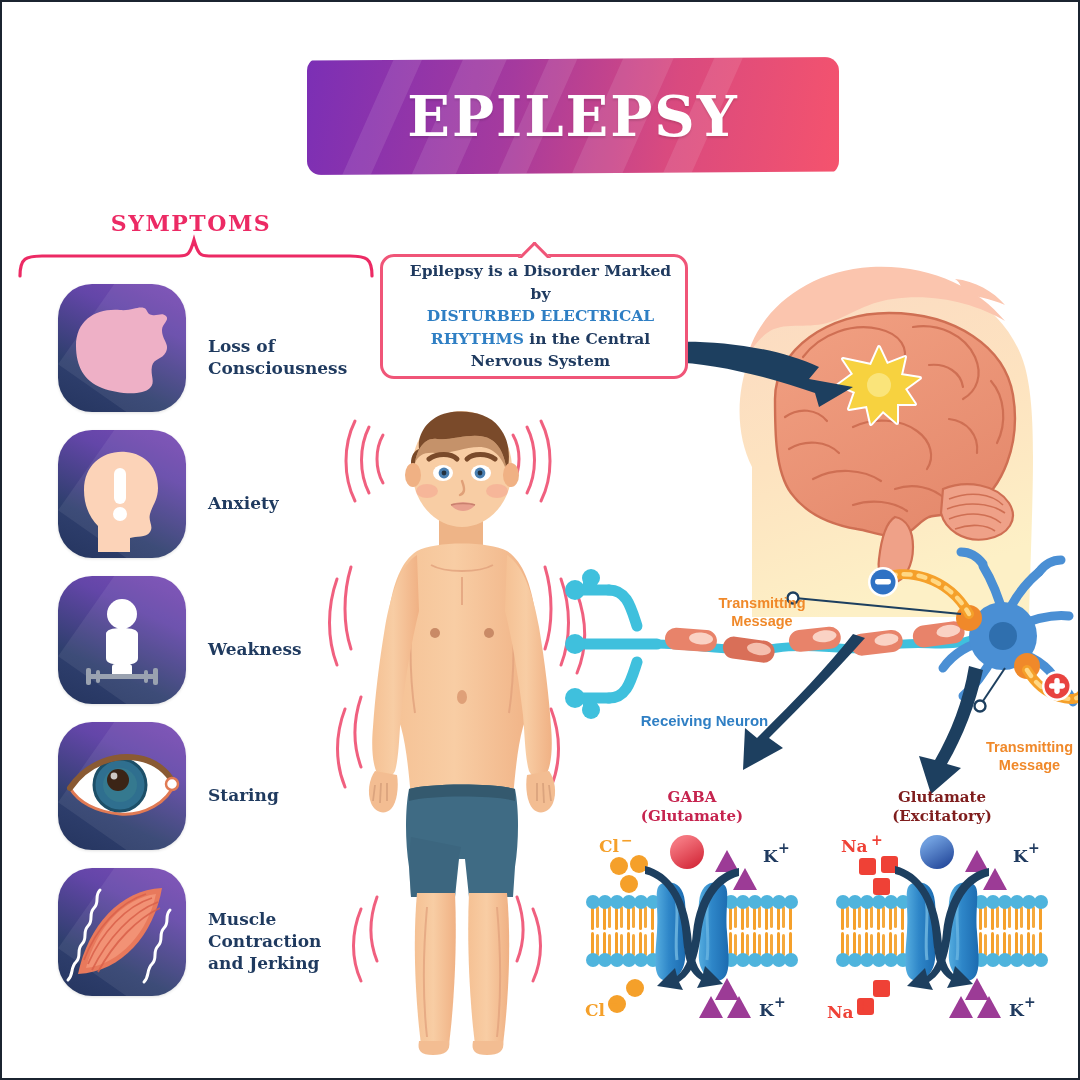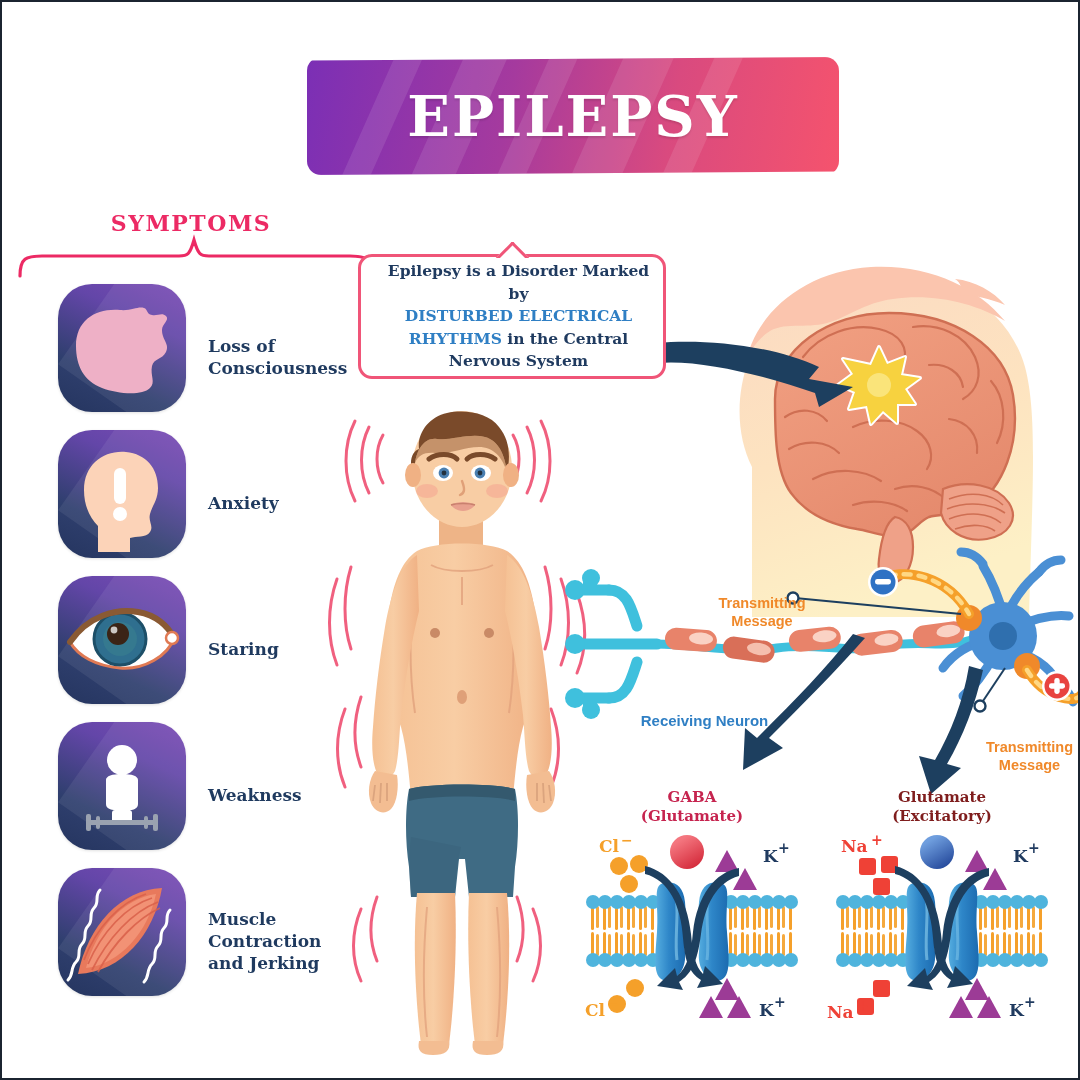--- a/index.html
+++ b/index.html
@@ -55,21 +55,21 @@
   }
   .sym-icon svg { position:absolute; inset:0; width:100%; height:100%; }
   .sym-label {
     position:absolute; left:190px; top:50%; transform:translateY(-50%);
     color:#1f3a5f; font-size:17px; font-weight:bold; line-height:1.3;
     font-family:"DejaVu Serif", serif; width:180px;
   }
 
   
   .callout {
-    position:absolute; left:356px; top:252px; width:308px; height:125px;
+    position:absolute; left:378px; top:252px; width:308px; height:125px;
     border:3px solid #f05578; border-radius:14px; background:#ffffff;
     display:flex; align-items:center; justify-content:center; z-index:6;padding-left:13px;
   }
   .callout .notch {
     position:absolute; left:50%; top:-15px; transform:translateX(-50%);
     width:38px; height:16px; overflow:hidden;
   }
   .callout .notch::before{
     content:""; position:absolute; left:3px; top:6px; width:30px; height:30px;
     background:#fff; border-left:3px solid #f05578; border-top:3px solid #f05578;
@@ -150,56 +150,56 @@
         <div class="gloss"></div>
         <svg viewBox="0 0 128 128">
           <path d="M26,60 C26,34 46,20 68,22 C88,24 100,38 100,58 C100,70 94,76 92,84
                    C90,92 96,96 92,102 C88,108 78,106 72,108 L72,122 L40,122 L40,96
                    C32,88 26,76 26,60 Z" fill="#fcd3b8"></path>
           <rect x="56" y="38" width="12" height="36" rx="6" fill="#ffffff"></rect>
           <circle cx="62" cy="84" r="7" fill="#ffffff"></circle>
         </svg>
       </div>
       <div class="sym-label">Anxiety</div>
-    </div>
-
-    <div class="sym-row">
-      <div class="sym-icon">
-        <div class="gloss"></div>
-        <svg viewBox="0 0 128 128">
-          <path d="M12,66 C30,40 58,32 80,36 C98,39 110,50 116,62 C110,80 86,94 62,92 C38,90 20,80 12,66 Z" fill="#ffffff" stroke="#e07a54" stroke-width="3"></path>
-          <circle cx="62" cy="63" r="26" fill="#2f6f8f"></circle>
-          <circle cx="62" cy="63" r="26" fill="none" stroke="#1d4f68" stroke-width="3"></circle>
-          <circle cx="62" cy="63" r="17" fill="#35798f"></circle>
-          <circle cx="60" cy="58" r="11" fill="#3b2416"></circle>
-          <circle cx="56" cy="54" r="3.4" fill="#ffffff" opacity=".75"></circle>
-          <path d="M12,66 C30,40 58,32 80,36 C98,39 110,50 116,62" fill="none" stroke="#8a5a33" stroke-width="6" stroke-linecap="round"></path>
-          <circle cx="114" cy="62" r="6" fill="#ffffff" stroke="#e07a54" stroke-width="2.5"></circle>
-        </svg>
-      </div>
-      <div class="sym-label">Staring</div>
     </div>
 
     <div class="sym-row">
       <div class="sym-icon">
         <div class="gloss"></div>
         <svg viewBox="0 0 128 128">
           <circle cx="64" cy="38" r="15" fill="#ffffff"></circle>
           <path d="M48,58 C48,54 54,52 64,52 C74,52 80,54 80,58 L80,82 C80,86 76,88 72,88
                    L72,100 L58,100 L58,88 C52,88 48,86 48,82 Z" fill="#ffffff"></path>
           <rect x="54" y="88" width="8" height="14" rx="3" fill="#ffffff"></rect>
           <rect x="66" y="88" width="8" height="14" rx="3" fill="#ffffff"></rect>
           <rect x="28" y="98" width="72" height="5" rx="2.5" fill="#9aa2b0"></rect>
           <rect x="28" y="92" width="5" height="17" rx="2" fill="#9aa2b0"></rect>
           <rect x="38" y="94" width="4" height="13" rx="2" fill="#9aa2b0"></rect>
           <rect x="86" y="94" width="4" height="13" rx="2" fill="#9aa2b0"></rect>
           <rect x="95" y="92" width="5" height="17" rx="2" fill="#9aa2b0"></rect>
         </svg>
       </div>
       <div class="sym-label">Weakness</div>
+    </div>
+
+    <div class="sym-row">
+      <div class="sym-icon">
+        <div class="gloss"></div>
+        <svg viewBox="0 0 128 128">
+          <path d="M12,66 C30,40 58,32 80,36 C98,39 110,50 116,62 C110,80 86,94 62,92 C38,90 20,80 12,66 Z" fill="#ffffff" stroke="#e07a54" stroke-width="3"></path>
+          <circle cx="62" cy="63" r="26" fill="#2f6f8f"></circle>
+          <circle cx="62" cy="63" r="26" fill="none" stroke="#1d4f68" stroke-width="3"></circle>
+          <circle cx="62" cy="63" r="17" fill="#35798f"></circle>
+          <circle cx="60" cy="58" r="11" fill="#3b2416"></circle>
+          <circle cx="56" cy="54" r="3.4" fill="#ffffff" opacity=".75"></circle>
+          <path d="M12,66 C30,40 58,32 80,36 C98,39 110,50 116,62" fill="none" stroke="#8a5a33" stroke-width="6" stroke-linecap="round"></path>
+          <circle cx="114" cy="62" r="6" fill="#ffffff" stroke="#e07a54" stroke-width="2.5"></circle>
+        </svg>
+      </div>
+      <div class="sym-label">Staring</div>
     </div>
 
     <div class="sym-row">
       <div class="sym-icon">
         <div class="gloss"></div>
         <svg viewBox="0 0 128 128">
           <path d="M20,106 C30,58 62,22 104,20 C96,66 64,104 20,106 Z" fill="#e8795c"></path>
           <path d="M28,100 C38,60 66,30 98,26 C90,64 62,96 28,100 Z" fill="#f29275"></path>
           <g stroke="#d9604a" stroke-width="1.8" opacity=".85" fill="none">
             <path d="M30,96 C44,64 68,38 94,30"></path>

